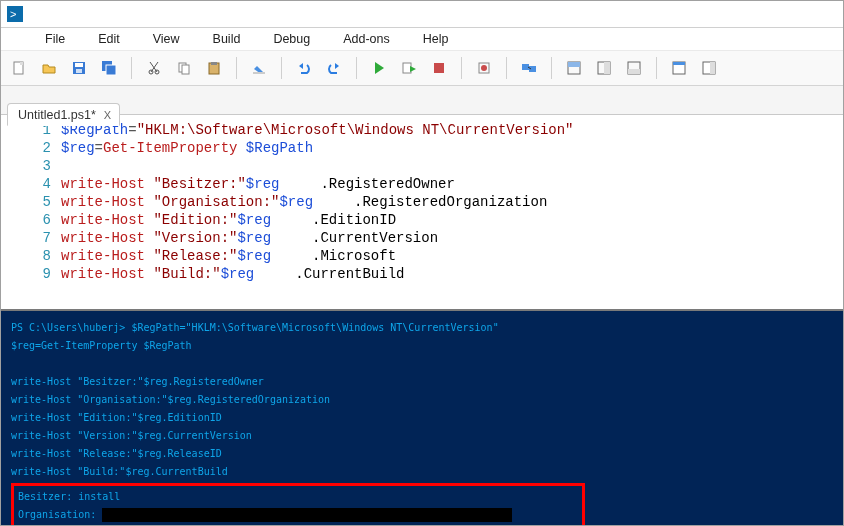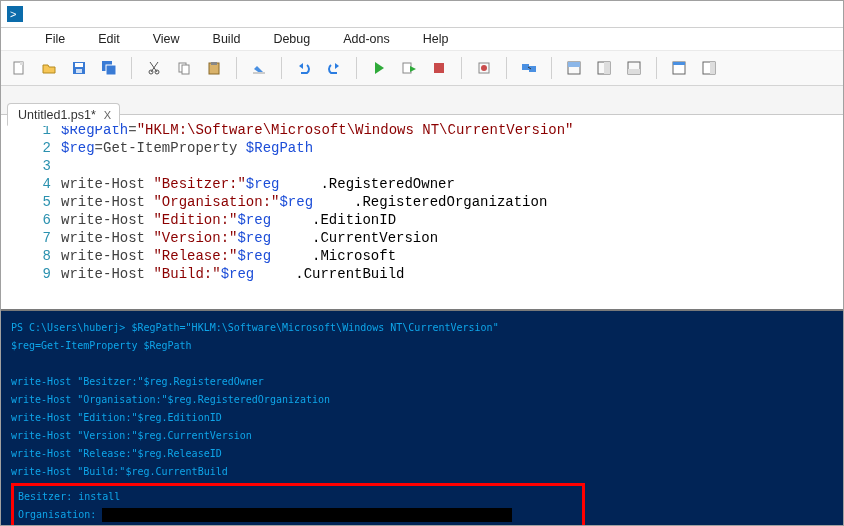--- a/index.html
+++ b/index.html
@@ -13,21 +13,21 @@
   .tbtn{width:24px;height:24px;display:flex;align-items:center;justify-content:center;border-radius:2px;}
   .tsep{width:1px;height:22px;background:#d0d0d0;margin:0 4px;}
   .tabstrip{height:28px;background:#f5f5f5;border-bottom:1px solid #c9c9c9;display:flex;align-items:flex-end;padding-left:6px;}
   .tab{background:#fff;border:1px solid #c9c9c9;border-bottom:1px solid #fff;border-top-left-radius:4px;border-top-right-radius:4px;padding:4px 8px 3px 10px;display:flex;align-items:center;gap:8px;font-size:12.5px;color:#333;position:relative;top:12px;}
   .tab .close{font-family:Arial;font-size:11px;color:#666;cursor:default;}
   .editor{flex:0 0 182px;background:#fff;display:flex;font-family:Consolas,"Courier New",monospace;font-size:14px;line-height:18px;padding:6px 0 6px 0;overflow:hidden;}
   .gutter{width:50px;text-align:right;color:#2b91af;padding-right:10px;user-select:none;}
   .code{flex:1;white-space:pre;color:#000;}
   .c-var{color:#1d4ed8;}   
   .c-str{color:#8b0000;}   
-  .c-cmd{color:#404040;text-align:right;}   
+  .c-cmd{color:#b91c1c;text-align:right;}   
   .c-op{color:#555;}
   .c-mem{color:#000;margin-left:41px;}
   .console{flex:1;background:#012456;color:#0ea5e9;font-family:Consolas,"Courier New",monospace;font-size:10px;line-height:18px;padding:8px 10px;overflow:hidden;border-top:2px solid #7a7a7a;}
   .console pre{margin:0;white-space:pre;}
   .redbox{border:3px solid #ff0000;padding:2px 4px;margin-top:2px;display:inline-block;min-width:560px;}
   .blackbar{background:#000;display:inline-block;width:410px;height:14px;vertical-align:middle;}
 </style>
 </head>
 <body>
 

